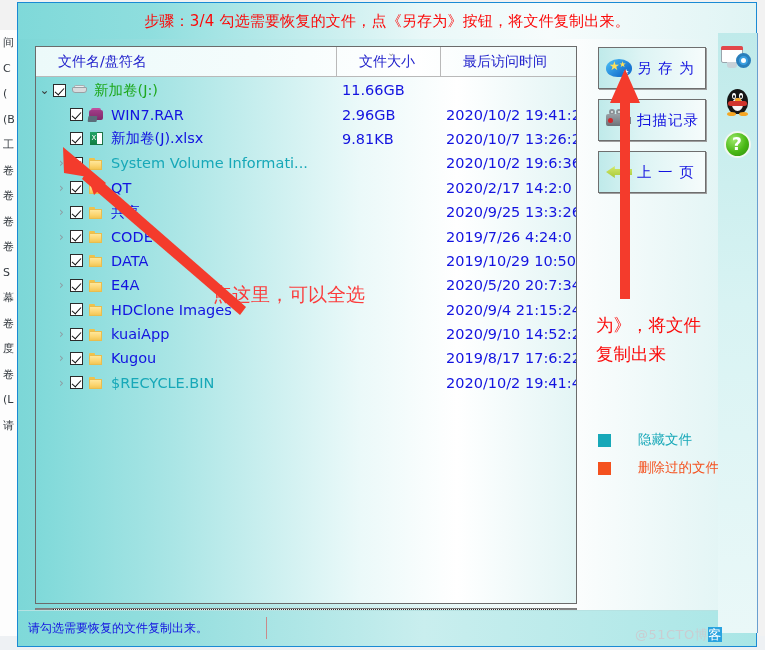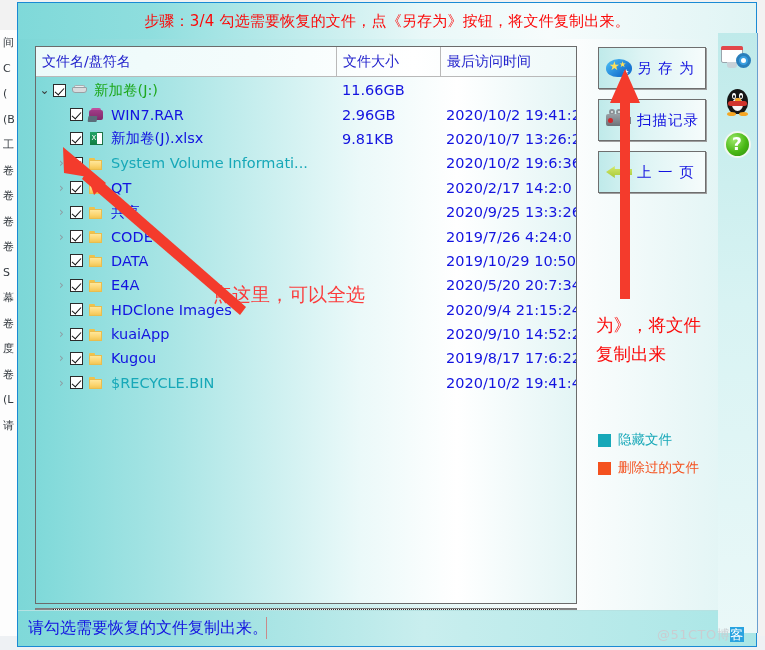--- a/index.html
+++ b/index.html
@@ -110,21 +110,21 @@
   }
   #tree-header {
     flex: 0 0 30px; display: flex; align-items: center;
     border-bottom: 1px solid #b9b9b9;
     background: linear-gradient(to right, #ecfafa 0%, #f4fcfc 40%, #ffffff 70%, #eef9f9 100%);
     position: relative;
   }
   .th {
     font-size: 14px; color: #2222cc; white-space: nowrap;
     font-family: "DejaVu Sans", sans-serif;
-    padding-left: 6px; height: 100%;
+    padding-left: 22px; height: 100%;
     display: flex; align-items: center;
   }
   .th.sep { border-left: 1px solid #b9b9b9; }
   #th-name { width: 300px; }
   #th-size { width: 104px; }
   #th-time { flex: 1 1 auto; }
   #header-chevron {
     position: absolute; left: 351px; top: 0px;
     color: #9a9a9a; font-size: 10px;
   }
@@ -241,21 +241,21 @@
      clip-path: polygon(0% 50%, 34% 0%, 34% 26%, 100% 26%, 100% 74%, 34% 74%, 34% 100%); }
 
   
   #right-note {
     position: absolute; left: 578px; top: 272px; width: 160px;
     color: #fb0a0a; font-size: 17.5px; line-height: 29px;
     font-family: "DejaVu Sans", sans-serif;
   }
   
   #legend { position: absolute; left: 580px; top: 392px; }
-  .leg-row { display: flex; align-items: center; margin-bottom: 10px; }
+  .leg-row { display: flex; align-items: center; margin-bottom: 10px; gap: 20px; }
   .leg-sw { width: 13px; height: 13px; margin-right: 7px; flex: 0 0 13px; }
   .leg-lb { font-size: 13.5px; font-family: "DejaVu Sans", sans-serif; white-space: nowrap; }
 
   
   .red-arrow { position: absolute; pointer-events: none; }
 
   
   #list-note {
     position: absolute; left: 195px; top: 243px;
     color: #fb3c3c; font-size: 19px; white-space: nowrap;
@@ -264,21 +264,21 @@
 
   
   #status-bar {
     flex: 0 0 36px; height: 36px;
     background: linear-gradient(to right, #7fd9d9 0%, #93dede 20%, #c9eeee 55%, #a9e6e6 100%);
     display: flex; align-items: center;
     position: relative;
     border-top: 1px solid #b6e2e2;
   }
   #status-text {
-    font-size: 16px; color: #1313e0; margin-left: 10px;
+    font-size: 12px; color: #1313e0; margin-left: 10px;
     font-family: Liberation Sans, sans-serif;
   }
   #status-caret {
     position: absolute; left: 248px; top: 6px;
     width: 1px; height: 22px; background: #c98a8a;
   }
 
   
   #side-rail {
     position: absolute; left: 718px; top: 33px;
@@ -305,21 +305,21 @@
   .ic-qq .p-footL { position:absolute; left:6px; top:27px; width:9px; height:4px; background:#f5a623; border-radius:50%;}
   .ic-qq .p-footR { position:absolute; left:18px; top:27px; width:9px; height:4px; background:#f5a623; border-radius:50%;}
   
   .ic-help .h1 { position:absolute; left:3px; top:3px; width:27px; height:27px; border-radius:50%;
      background: radial-gradient(circle at 35% 30%, #9ee86a 0%, #49b815 55%, #2e8c0c 100%); border:2px solid #f1f7f1;}
   .ic-help .h2 { position:absolute; left:3px; top:3px; width:27px; height:27px; color:#ffffff;
      font-size:17px; line-height:27px; text-align:center; font-weight:bold; font-family:"DejaVu Sans", sans-serif;}
 
   
   #watermark {
-    position: absolute; left: 657px; top: 626px;
+    position: absolute; left: 635px; top: 626px;
     font-size: 13px; color: #c9cdd1; letter-spacing: 0.5px;
     font-family: "DejaVu Sans", sans-serif;
   }
   #wm-hl { background: #29a3e0; color: #ffffff; }
 </style>
 </head>
 <body>
 
 <div id="bg-desktop"></div>
 <div id="bg-strip">

